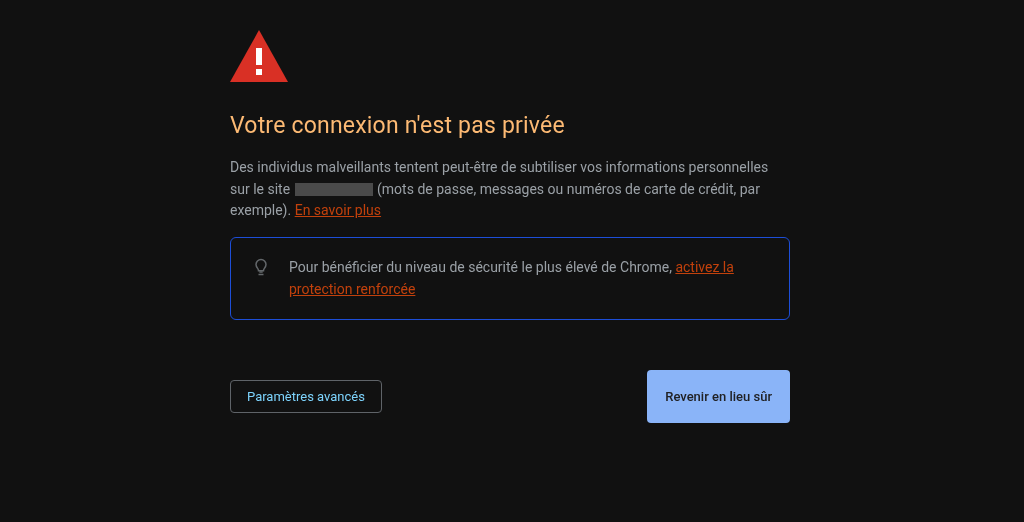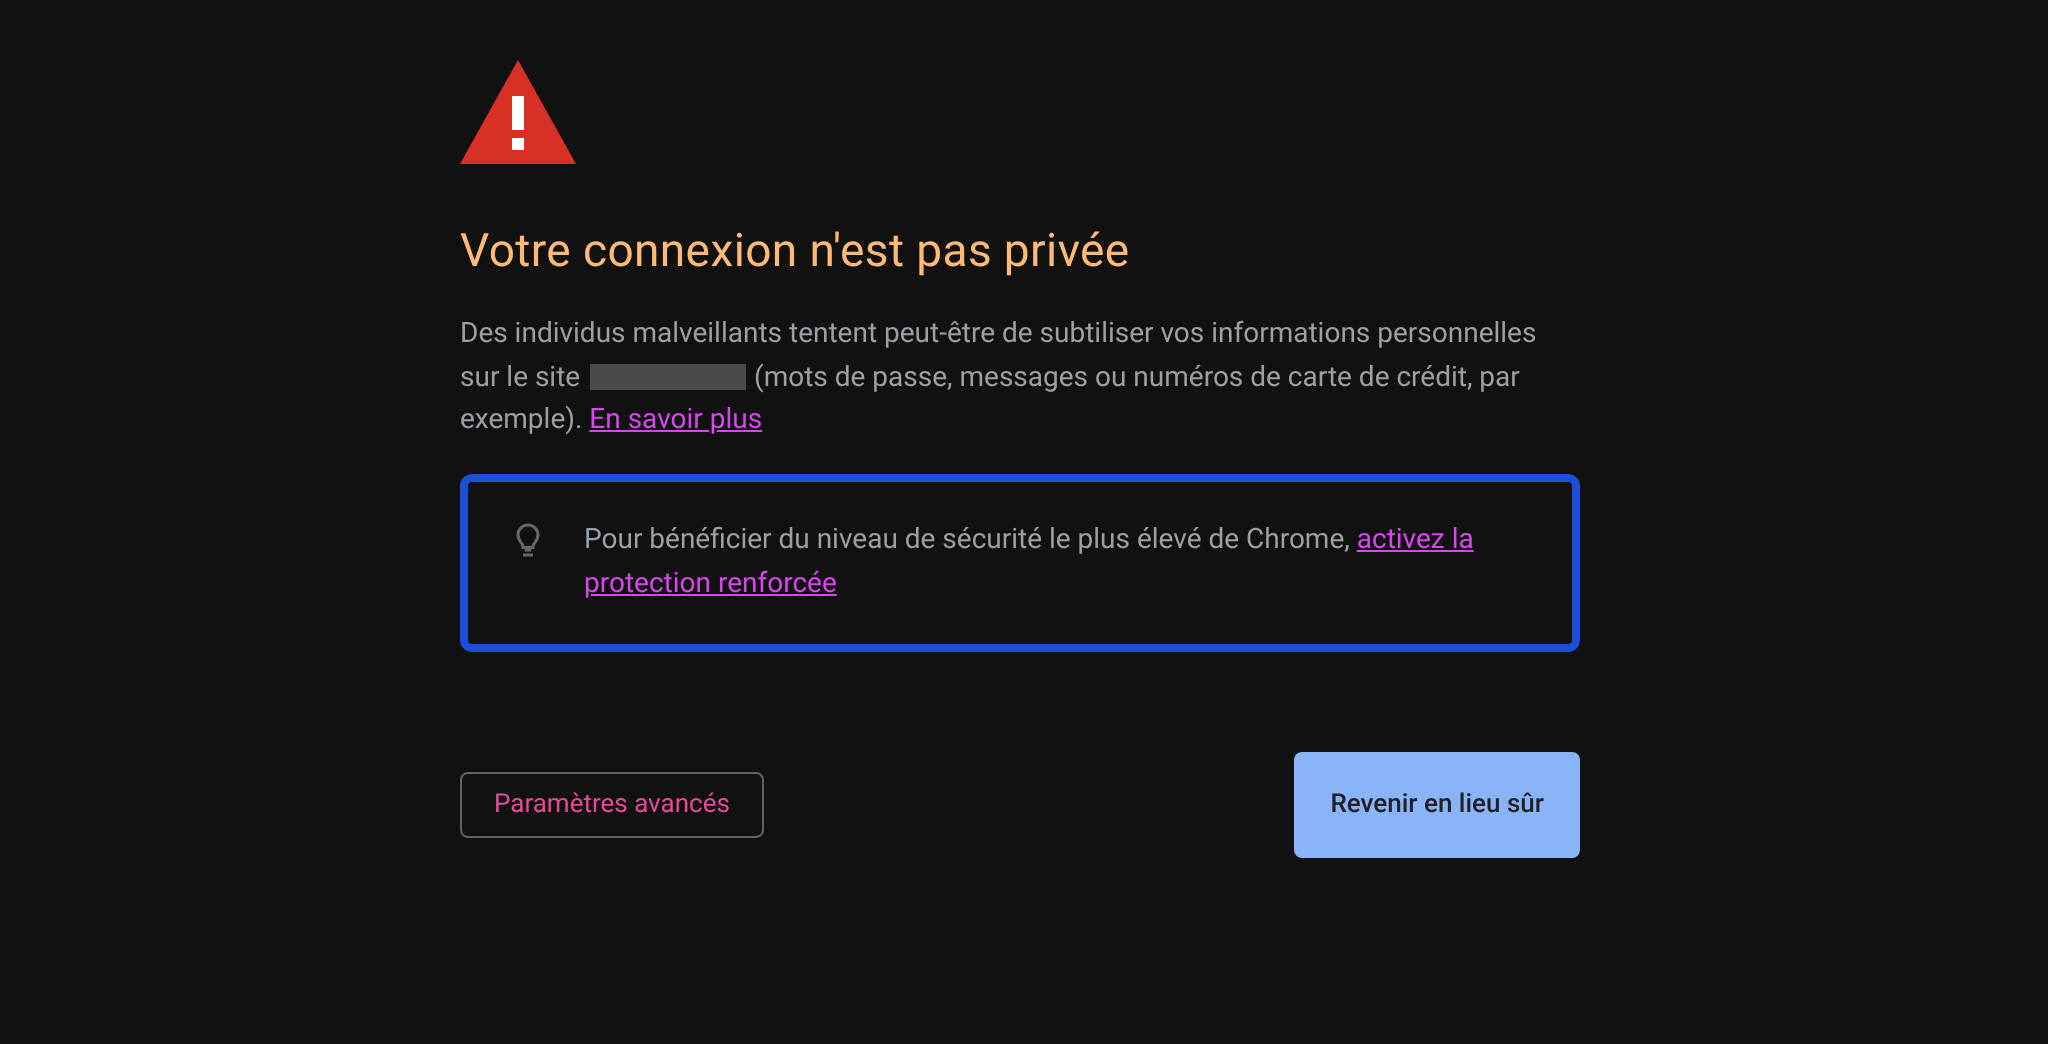--- a/index.html
+++ b/index.html
@@ -40,33 +40,33 @@
     }
     .redacted-site {
       display: inline-block;
       width: 78px;
       height: 13px;
       background: #4a4a4a;
       vertical-align: middle;
       margin: 0 1px;
     }
     .link {
-      color: #d946ef;
+      color: #c2410c;
       text-decoration: underline;
       cursor: pointer;
     }
     .error-code {
       font-size: 12px;
       color: #9aa0a6;
       font-family: monospace;
       letter-spacing: 0.3px;
       margin-bottom: 40px;
     }
     .tip-box {
-      border: 4px solid #1d4ed8;
+      border: 1px solid #1d4ed8;
       border-radius: 6px;
       padding: 18px 20px;
       display: flex;
       align-items: flex-start;
       gap: 18px;
       margin-bottom: 50px;
     }
     .bulb-icon {
       flex-shrink: 0;
       width: 20px;
@@ -80,21 +80,21 @@
       color: #9aa0a6;
     }
     .button-row {
       display: flex;
       justify-content: space-between;
       align-items: center;
     }
     .btn-secondary {
       background: transparent;
       border: 1px solid #5f6368;
-      color: #ec4899;
+      color: #7dd3fc;
       padding: 8px 16px;
       border-radius: 4px;
       font-size: 13px;
       cursor: pointer;
       font-family: inherit;
     }
     .btn-primary {
       background: #8ab4f8;
       border: none;
       color: #202124;

